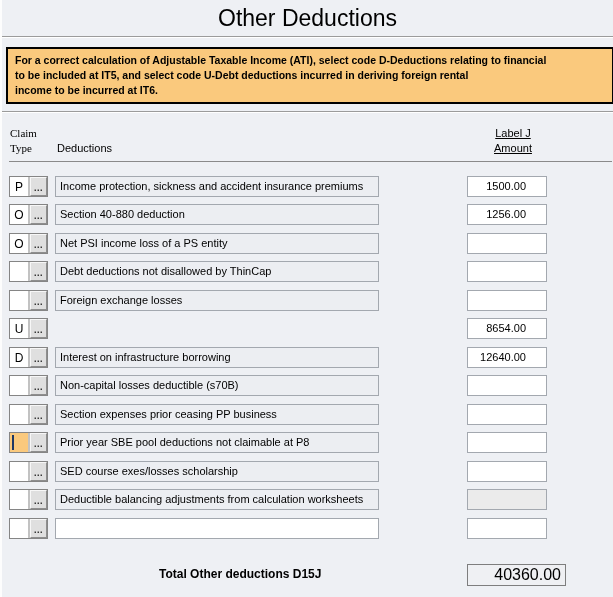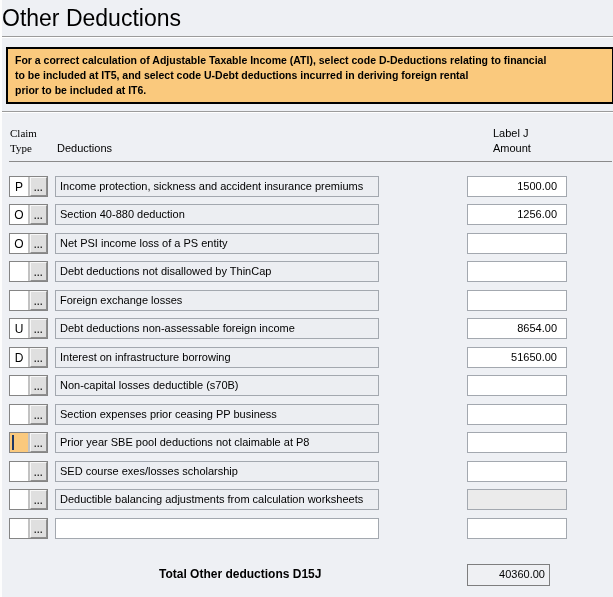--- a/index.html
+++ b/index.html
@@ -8,75 +8,75 @@
     --disabled-bg:#EBEBEB; --total-border:#7E7E7E;
   }
   *{margin:0;padding:0;box-sizing:border-box;}
   html,body{width:613px;height:597px;}
   body{
     font-family:"Liberation Sans","DejaVu Sans",sans-serif;
     background:var(--page-bg); color:#000; overflow:hidden;
   }
   #screen{position:relative;width:613px;height:597px;background:var(--page-bg);
     border-left:2px solid #FDFDFD;}
-  .title{position:absolute;top:5px;left:0;width:100%;text-align:left;
+  .title{position:absolute;top:5px;left:0;width:100%;text-align:center;
     font-size:23px;font-weight:400;letter-spacing:0;}
   .sep{position:absolute;left:0;width:613px;height:2px;
     border-top:1px solid #9B9B9B;border-bottom:1px solid #FFFFFF;}
   #sep-top{top:36px;} #sep-mid{top:111px;}
   .notice{position:absolute;top:47px;left:4px;width:608px;height:57px;
     background:var(--notice-bg);border:2px solid var(--notice-border);
     padding:4px 6px 0 7px;font-weight:bold;font-size:10.5px;line-height:15px;}
   .notice div{white-space:nowrap;overflow:hidden;}
   .colhead{position:absolute;font-size:11px;line-height:15px;}
   #head-claim{top:126px;left:8px;font-family:Liberation Serif, serif;}
   #head-desc{top:141px;left:55px;}
-  #head-amount{top:126px;left:491px;width:92px;text-align:left;}
+  #head-amount{top:126px;left:465px;width:92px;text-align:center;text-decoration:underline;}
   .headrule{position:absolute;top:161px;left:7px;width:603px;height:1px;background:#8A8A8A;}
   .row{position:absolute;left:0;width:613px;height:21px;}
   .claim{position:absolute;left:7px;top:0;width:39px;height:21px;
     border:1px solid #858585;background:#C2C2C2;display:flex;}
   .claim-input{position:relative;width:18px;height:19px;background:#FFFFFF;
     font-size:12px;display:flex;align-items:center;justify-content:center;}
   .claim-input.hl{background:var(--highlight-bg);}
   .claim-input.hl::before{content:"";position:absolute;left:2px;top:2px;
     width:2px;height:15px;background:#1F3864;}
   .browse{width:17px;height:19px;margin-left:2px;background:#DFDFDF;
     border-top:1px solid #F7F7F7;border-left:1px solid #F7F7F7;
     border-right:1px solid #8E8E8E;border-bottom:1px solid #8E8E8E;
     font-size:9px;font-weight:bold;color:#222;line-height:7px;
     display:flex;align-items:flex-end;justify-content:center;padding-bottom:3px;
     letter-spacing:0.5px;cursor:default;}
   .desc{position:absolute;left:53px;top:0;width:324px;height:21px;
     background:var(--desc-bg);border:1px solid var(--field-border);
     font-size:11px;line-height:18px;padding:0 0 0 4px;white-space:nowrap;overflow:hidden;}
   .desc.edit{background:#FFFFFF;}
-  .amount{position:absolute;left:465px;top:0;width:100px;height:21px;
+  .amount{position:absolute;left:465px;top:0;width:80px;height:21px;
     background:#FFFFFF;border:1px solid var(--field-border);
-    font-size:11px;line-height:18px;text-align:right;padding-right:9px;}
+    font-size:11px;line-height:18px;text-align:right;padding-right:20px;}
   .amount.dis{background:var(--disabled-bg);}
   .total-row{position:absolute;top:564px;left:0;width:613px;height:22px;}
   .total-label{position:absolute;left:157px;top:3px;width:300px;
     font-size:12px;font-weight:bold;}
-  .total-box{position:absolute;left:465px;top:0;width:83px;height:22px;
+  .total-box{position:absolute;left:465px;top:0;width:99px;height:22px;
     background:#EFF0F3;border:1px solid var(--total-border);
-    font-size:11px;line-height:19px;text-align:right;padding-right:4px;}
+    font-size:16px;line-height:19px;text-align:right;padding-right:4px;}
 </style>
 </head>
 <body>
 
 <div id="screen">
 
   <div class="title">Other Deductions</div>
   <div class="sep" id="sep-top"></div>
 
   <div class="notice">
     <div>For a correct calculation of Adjustable Taxable Income (ATI), select code D-Deductions relating to financial</div>
     <div>to be included at IT5, and select code U-Debt deductions incurred in deriving foreign rental</div>
-    <div>prior to be included at IT6.</div>
+    <div>income to be incurred at IT6.</div>
   </div>
 
   <div class="sep" id="sep-mid"></div>
 
   <div class="colhead" id="head-claim">
     <div>Claim</div>
     <div>Type</div>
   </div>
   <div class="colhead" id="head-desc">Deductions</div>
   <div class="colhead" id="head-amount">
@@ -128,31 +128,30 @@
     </div>
     <div class="desc">Foreign exchange losses</div>
     <div class="amount"></div>
   </div>
 
   <div class="row" style="top:318px">
     <div class="claim">
       <div class="claim-input">U</div>
       <div class="browse">...</div>
     </div>
-    <div class="desc">Debt deductions non-assessable foreign income</div>
     <div class="amount">8654.00</div>
   </div>
 
   <div class="row" style="top:347px">
     <div class="claim">
       <div class="claim-input">D</div>
       <div class="browse">...</div>
     </div>
     <div class="desc">Interest on infrastructure borrowing</div>
-    <div class="amount">51650.00</div>
+    <div class="amount">12640.00</div>
   </div>
 
   <div class="row" style="top:375px">
     <div class="claim">
       <div class="claim-input"></div>
       <div class="browse">...</div>
     </div>
     <div class="desc">Non-capital losses deductible (s70B)</div>
     <div class="amount"></div>
   </div>

